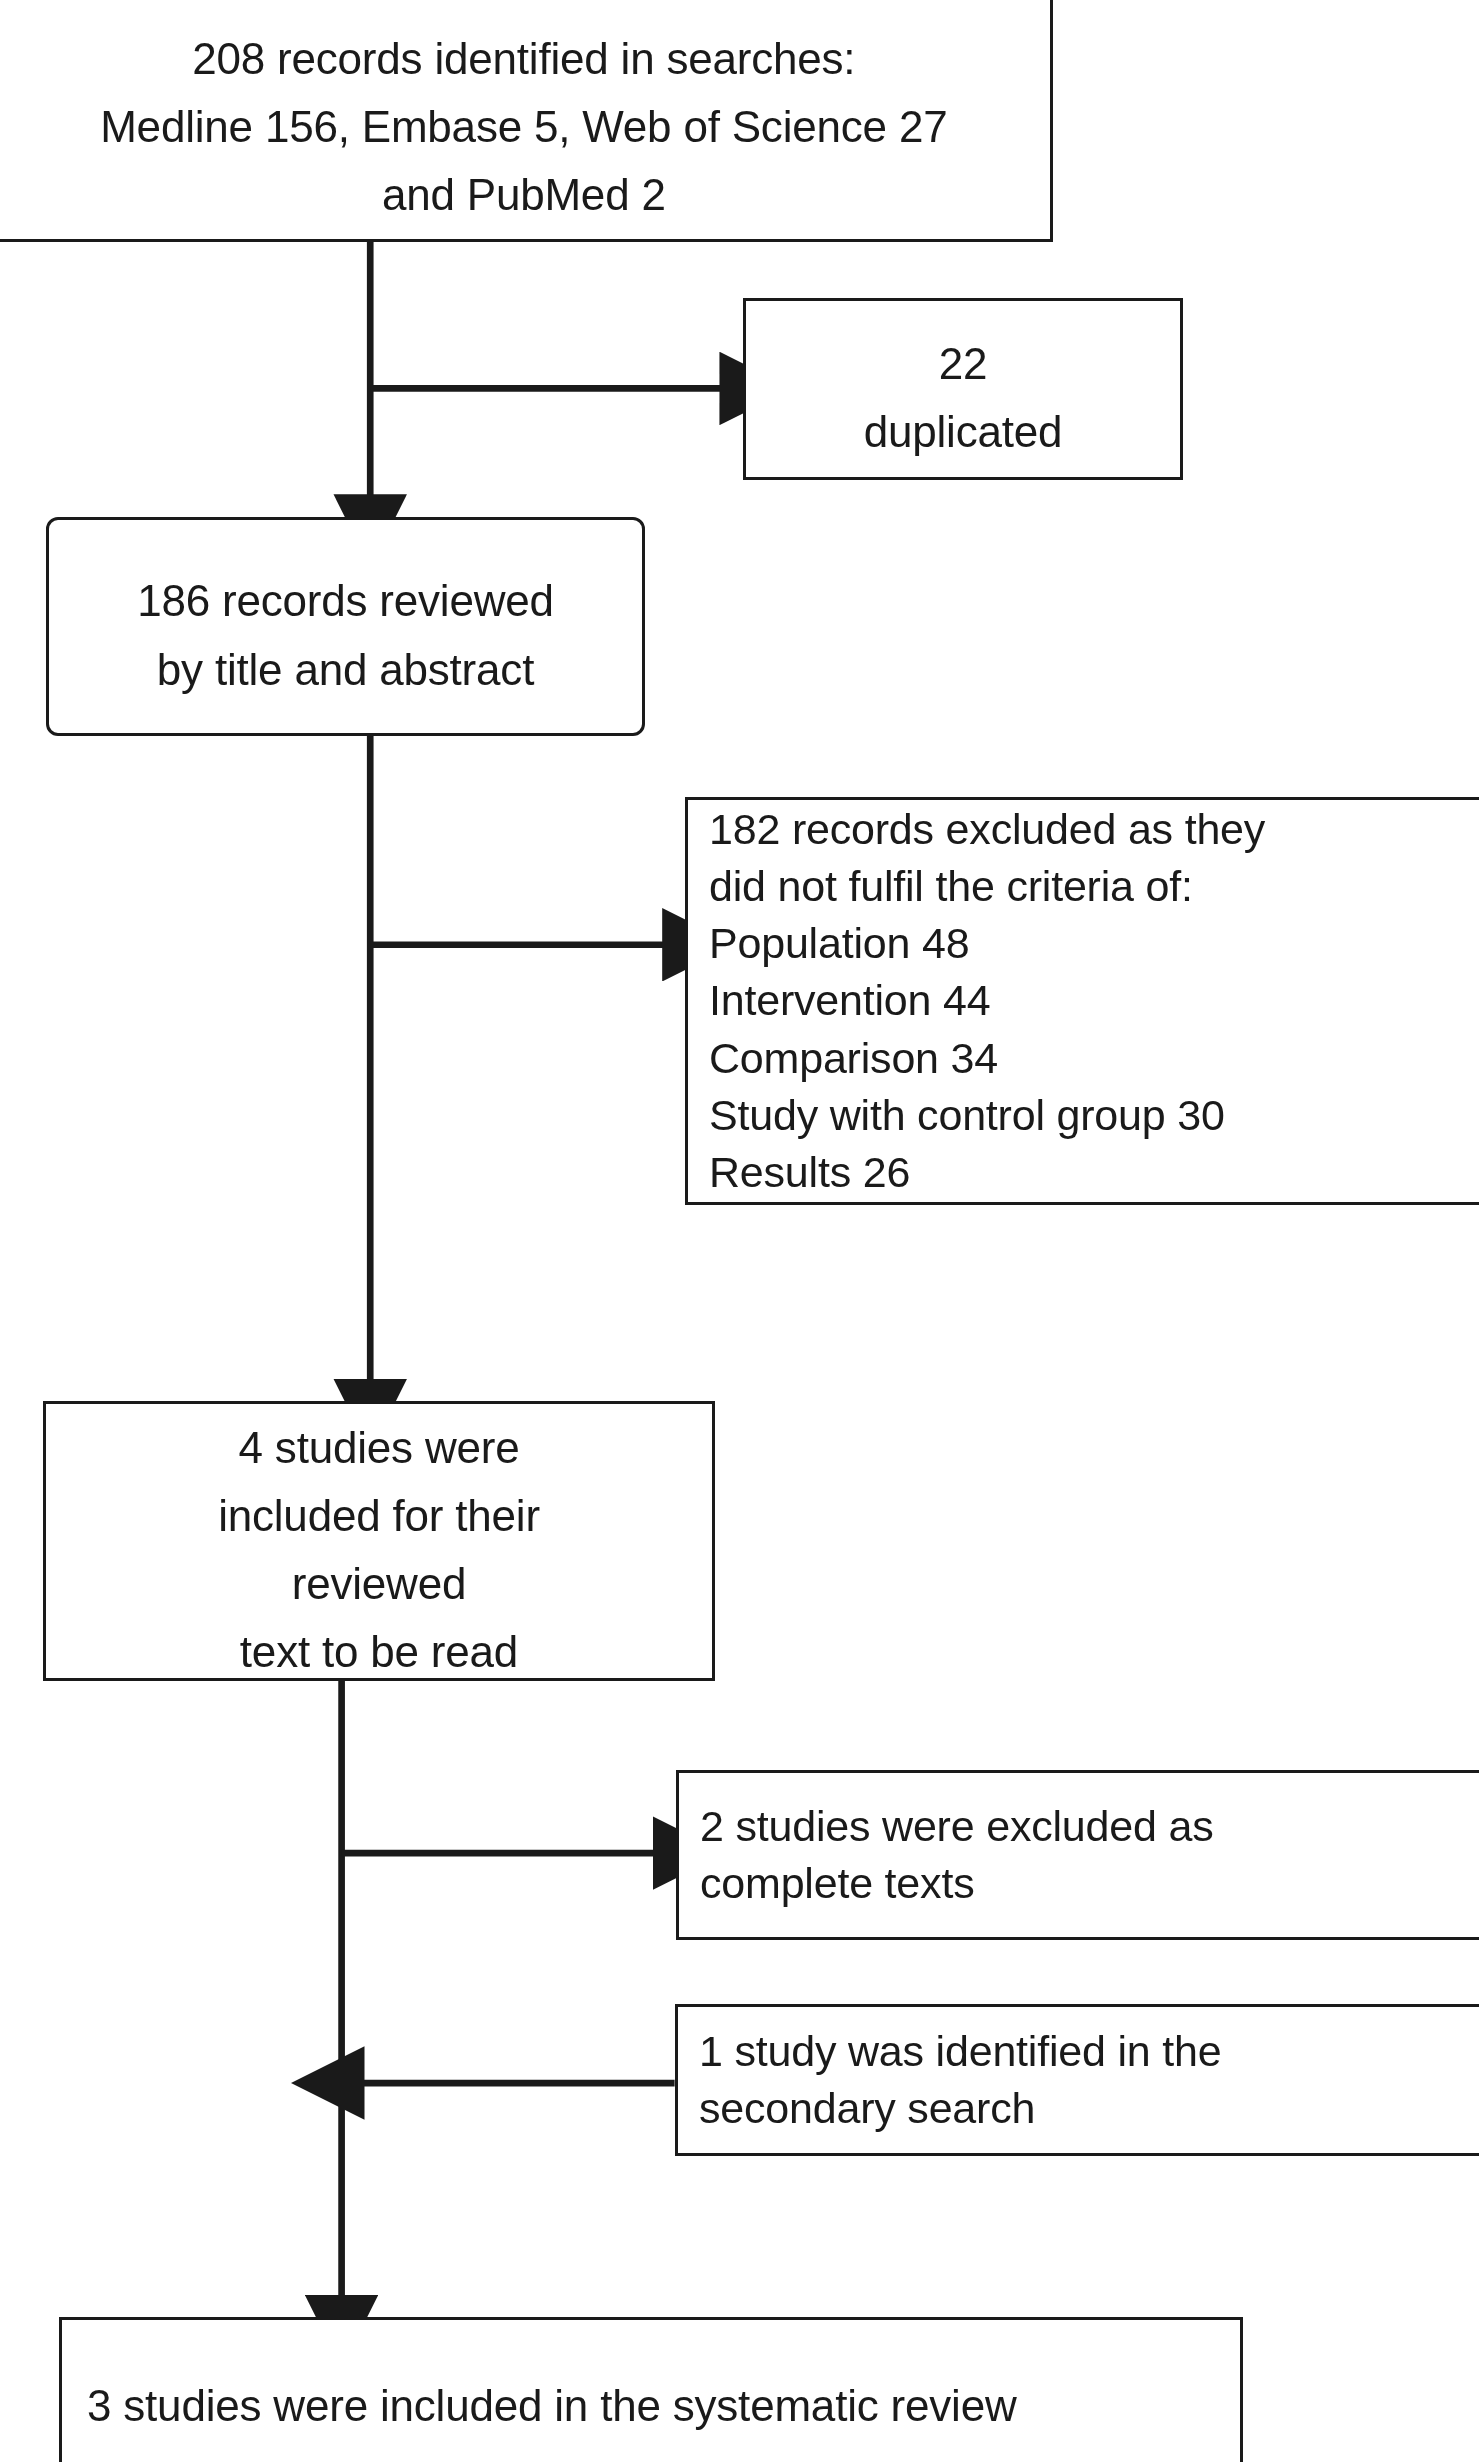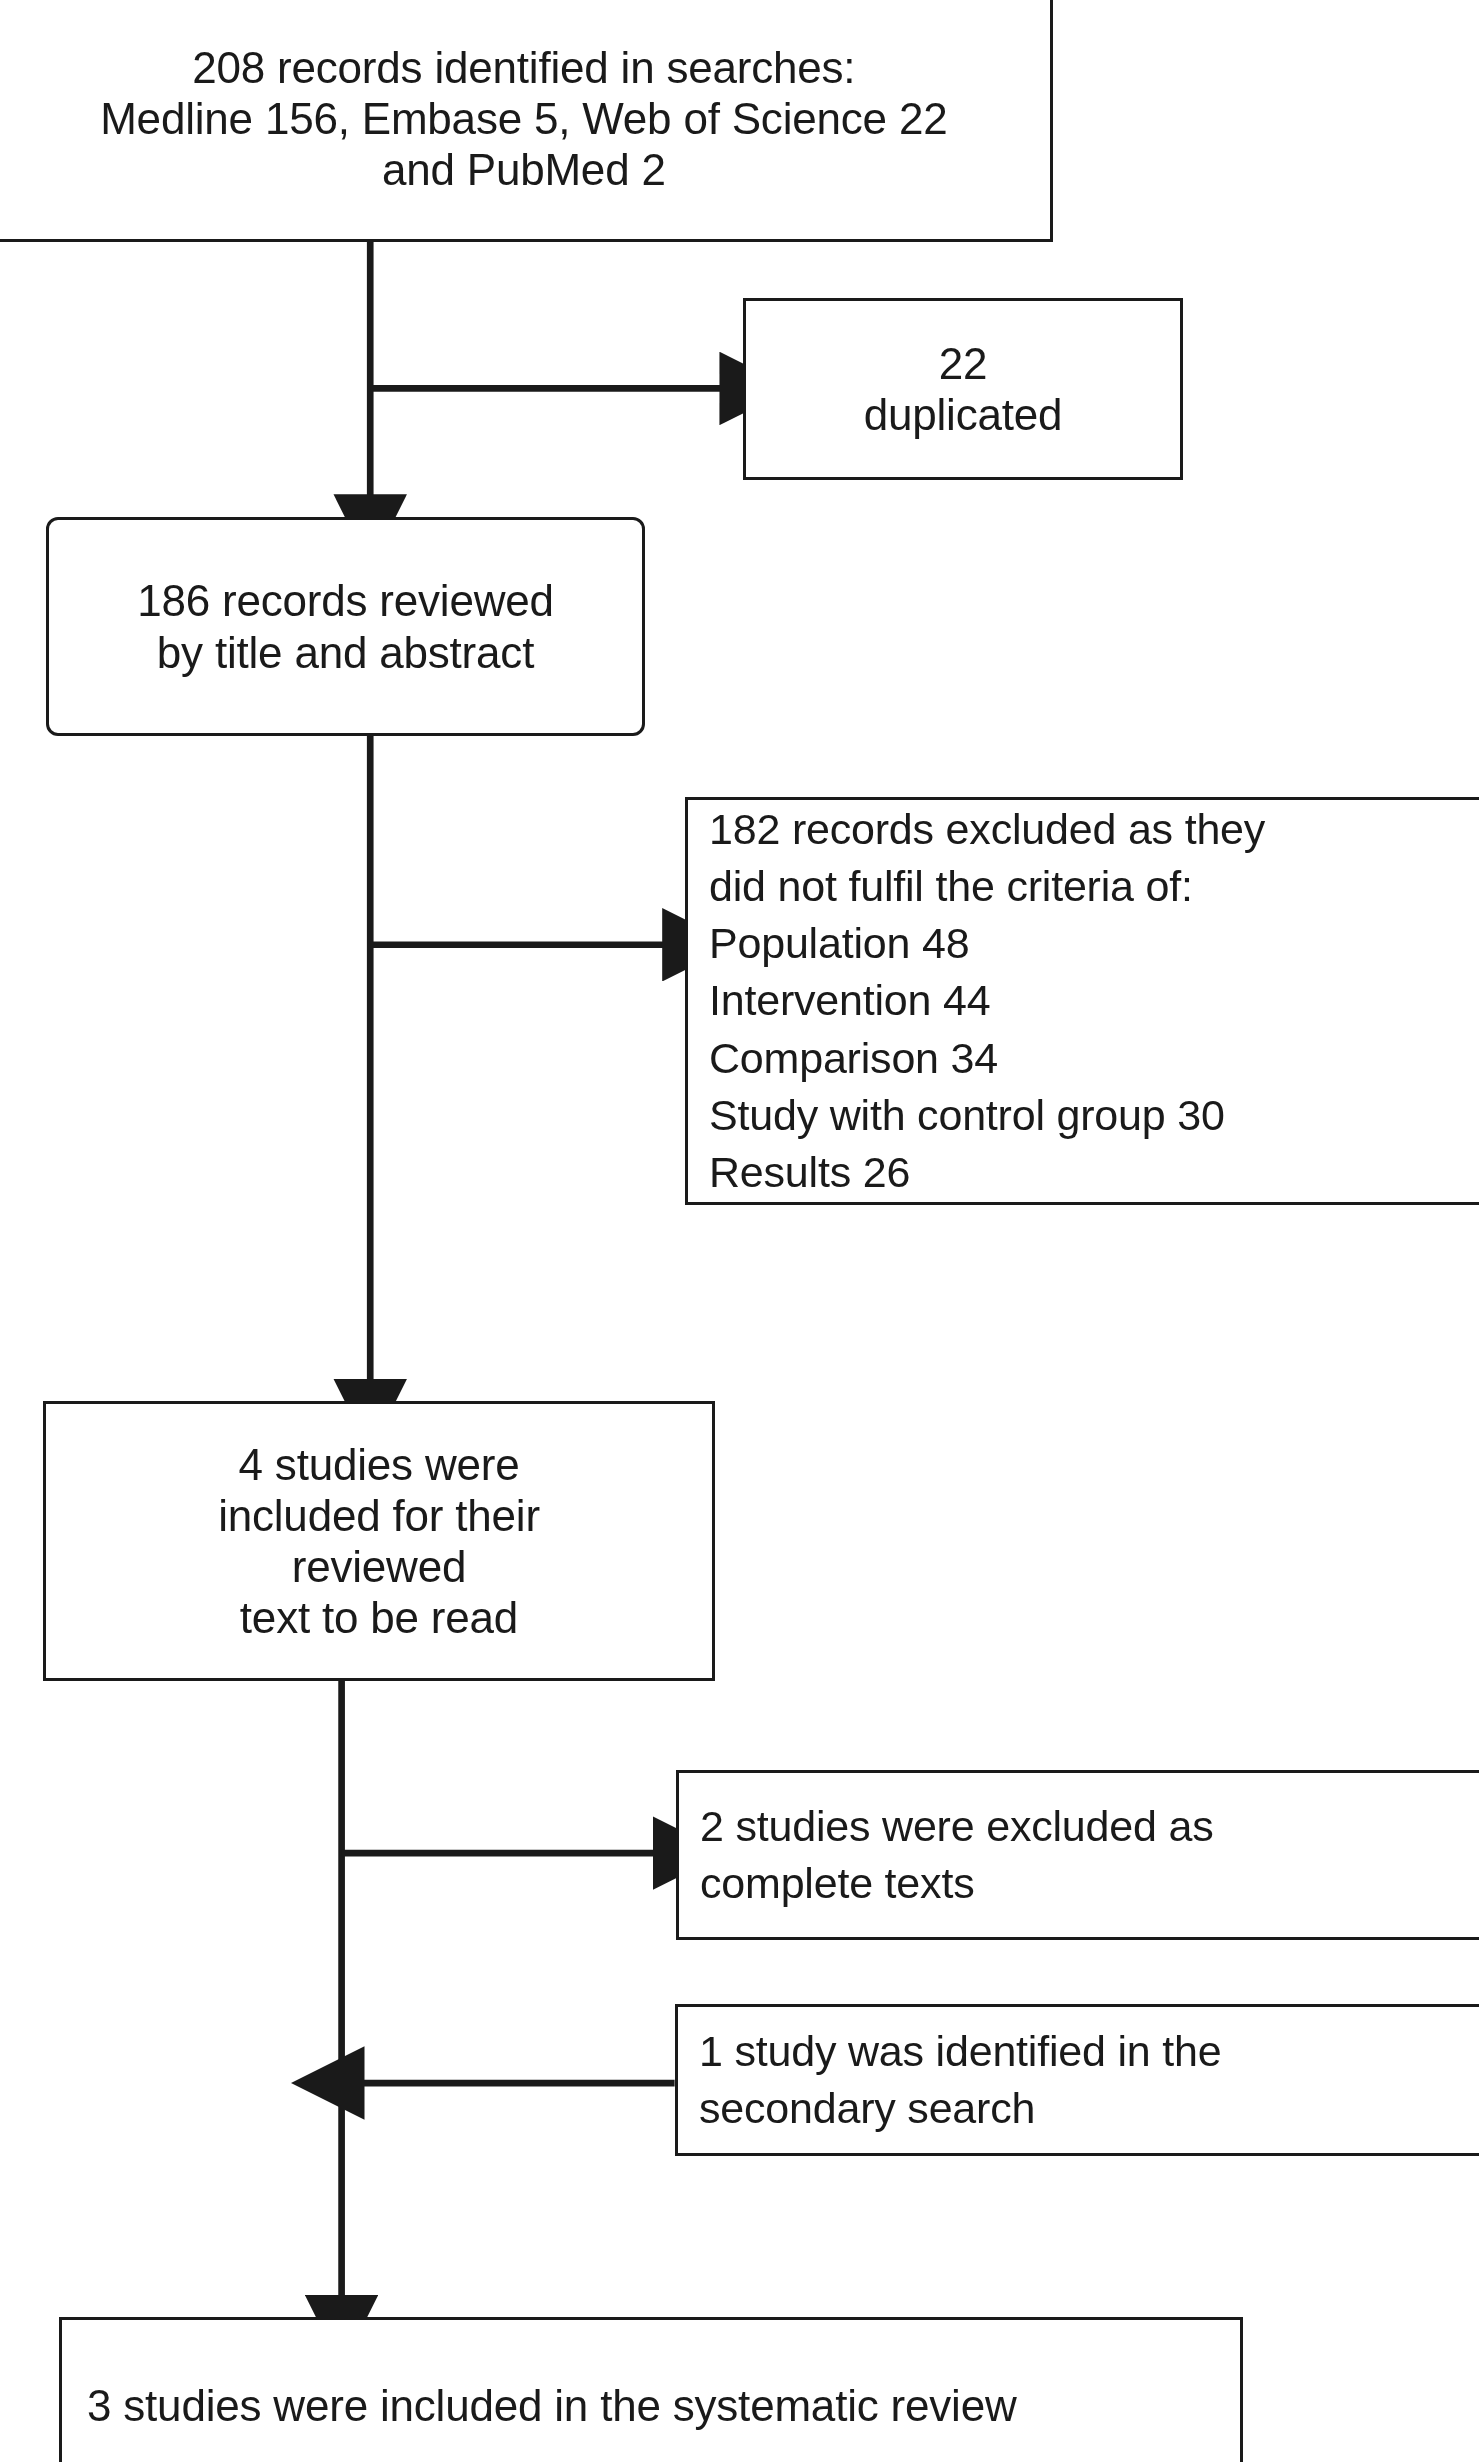--- a/index.html
+++ b/index.html
@@ -31,21 +31,21 @@
     justify-content: center;
     z-index: 2;
   }
   .node .line {
     display: block;
     white-space: pre;
     font-size: 44px;
     line-height: 1.16;
     letter-spacing: -0.2px;
   }
-  .center-text .line { text-align: center; }
+  .center-text .line { text-align: center; margin-top: 17px; }
   .left-text  .line { text-align: left; }
   .left-text  { padding-left: 21px; padding-right: 9.5px; }
   .center-text { padding-left: 13.4px; padding-right: 13.4px; }
 
   
   #node-identified   { left: -5.7px;  top: -5.7px;   width: 1059px; height: 248px; }
   #node-duplicated   { left: 743px; top: 298px;  width: 440px;  height: 182px; justify-content: center; }
   #node-reviewed     { left: 46px;  top: 517px;  width: 599px;  height: 219px; border-radius: 12px; }
   #node-excluded     { left: 685px; top: 797px;  width: 802px;  height: 408px; }
   #node-fulltext     { left: 43px;  top: 1401px; width: 672px;  height: 280px; }
@@ -80,21 +80,21 @@
   <path d="M388,771 L388,1452" stroke="#1a1a1a" stroke-width="7" fill="none" marker-end="url(#arrow-down)"></path>
   <path d="M388,990 L701,990" stroke="#1a1a1a" stroke-width="7" fill="none" marker-end="url(#arrow-right)"></path>
 
   <path d="M358,1761 L358,2412" stroke="#1a1a1a" stroke-width="7" fill="none" marker-end="url(#arrow-down)"></path>
   <path d="M358,1942 L691,1942" stroke="#1a1a1a" stroke-width="7" fill="none" marker-end="url(#arrow-right)"></path>
   <path d="M707,2183 L375,2183" stroke="#1a1a1a" stroke-width="7" fill="none" marker-end="url(#arrow-left)"></path>
 </svg>
 
 <div class="node center-text" id="node-identified">
   <span class="line">208 records identified in searches:</span>
-  <span class="line">Medline 156, Embase 5, Web of Science 22</span>
+  <span class="line">Medline 156, Embase 5, Web of Science 27</span>
   <span class="line">and PubMed 2</span>
 </div>
 
 <div class="node center-text" id="node-duplicated">
   <span class="line">22</span>
   <span class="line">duplicated</span>
 </div>
 
 <div class="node center-text" id="node-reviewed">
   <span class="line">186 records reviewed</span>

